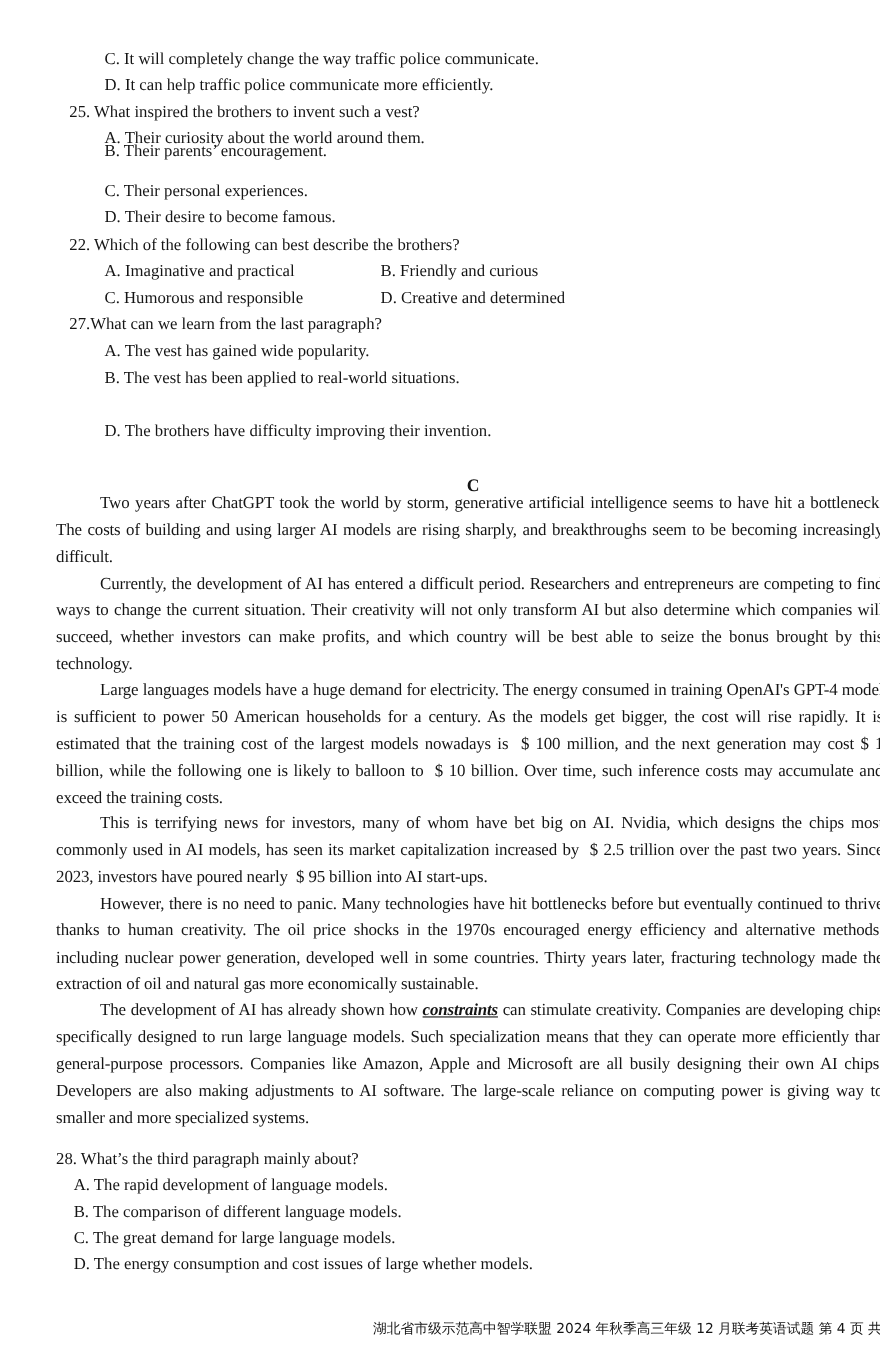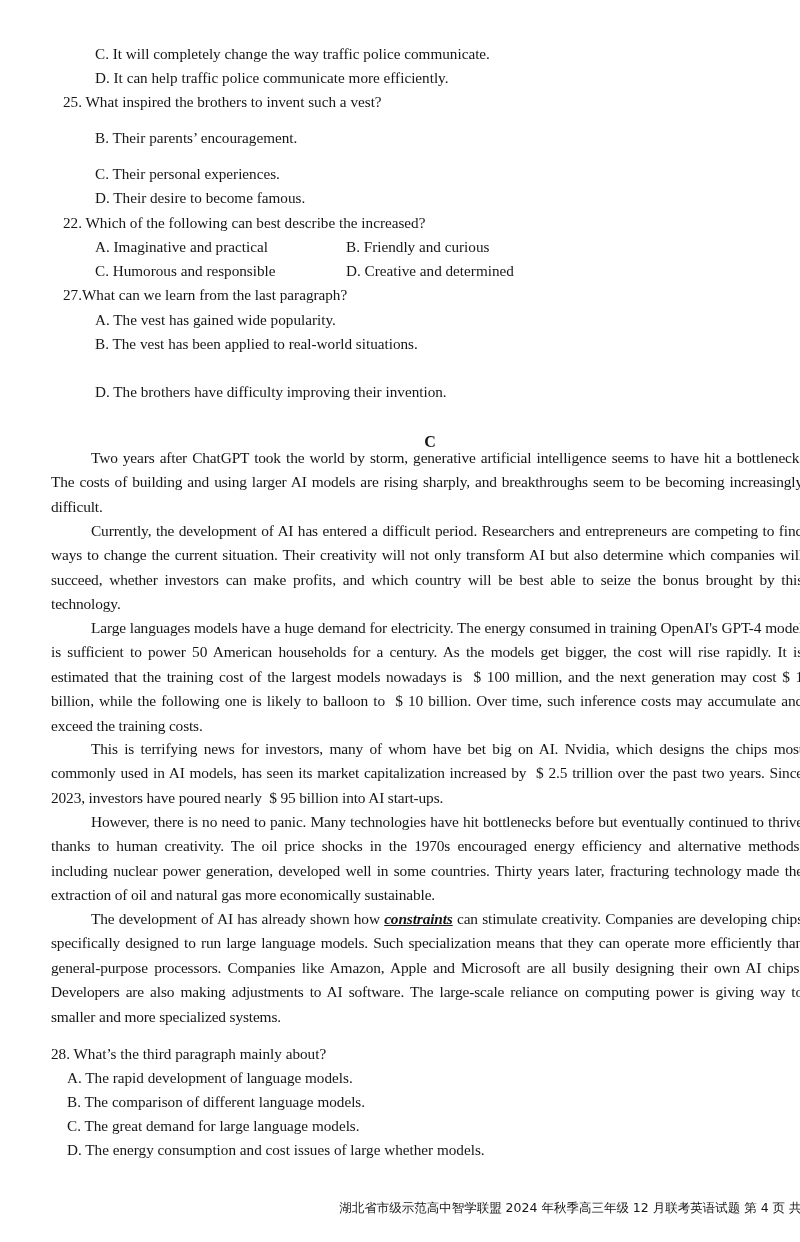--- a/index.html
+++ b/index.html
@@ -41,36 +41,40 @@
   </div>
   <div class="line opt" style="top:69px">
     <span>D.</span>
     <span>It can help traffic police communicate more efficiently.</span>
   </div>
 
   <div class="line q" style="top:93px">
     <span>25.</span>
     <span>What inspired the brothers to invent such a vest?</span>
   </div>
+  <div class="line opt" style="top:117px">
+    <span>A.</span>
+    <span>Their curiosity about the world around them.</span>
+  </div>
   <div class="line opt" style="top:129px">
     <span>B.</span>
     <span>Their parents’ encouragement.</span>
   </div>
   <div class="line opt" style="top:165px">
     <span>C.</span>
     <span>Their personal experiences.</span>
   </div>
   <div class="line opt" style="top:189px">
     <span>D.</span>
     <span>Their desire to become famous.</span>
   </div>
 
   <div class="line q" style="top:214px">
     <span>22.</span>
-    <span>Which of the following can best describe the increased?</span>
+    <span>Which of the following can best describe the brothers?</span>
   </div>
   <div class="line opt" style="top:238px">
     <span>A.</span>
     <span>Imaginative and practical</span>
   </div>
   <div class="line opt2" style="top:238px">
     <span>B.</span>
     <span>Friendly and curious</span>
   </div>
   <div class="line opt" style="top:262px">

